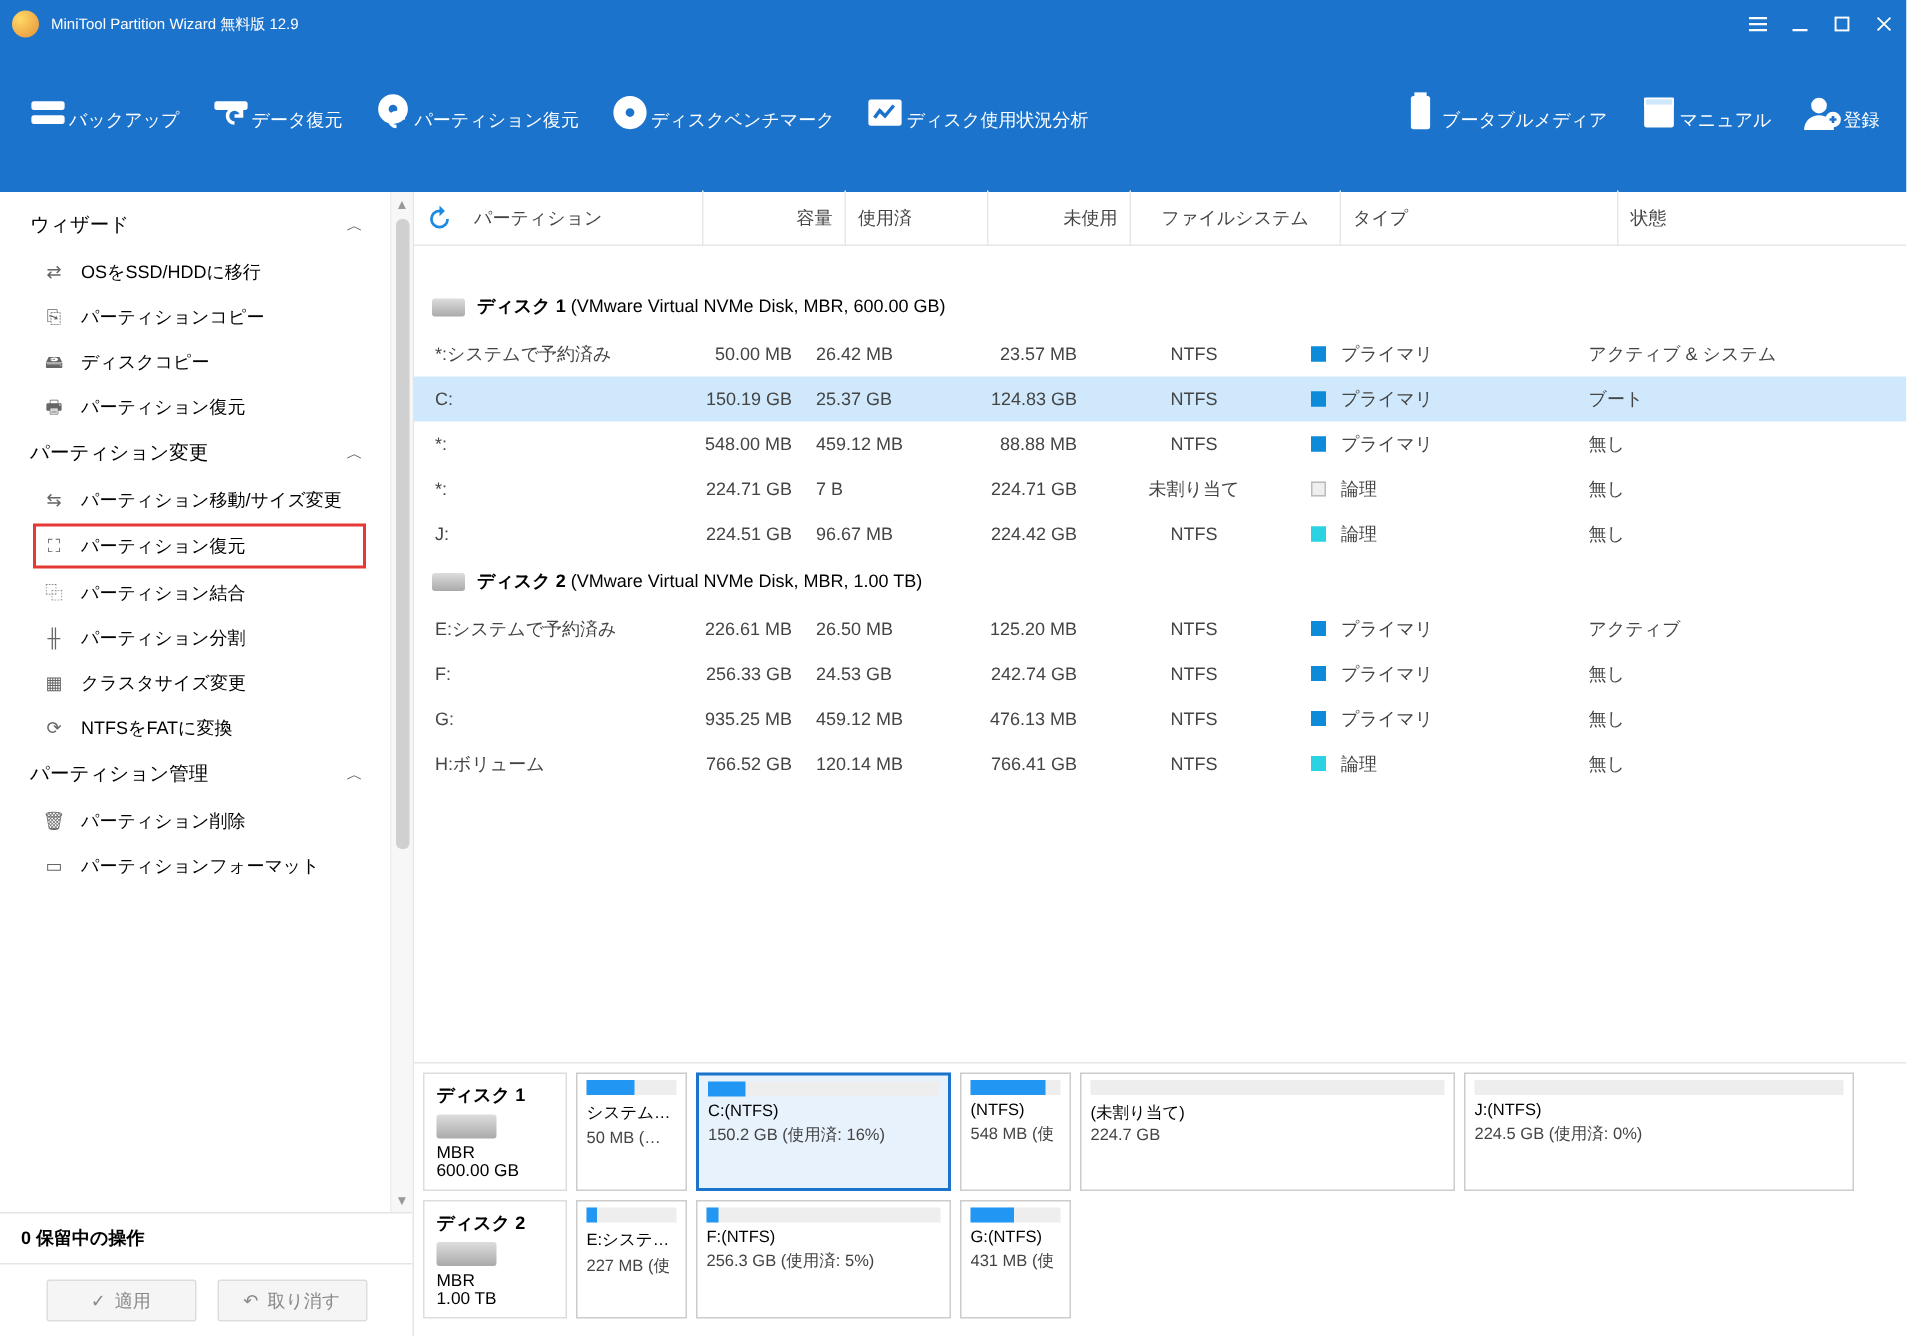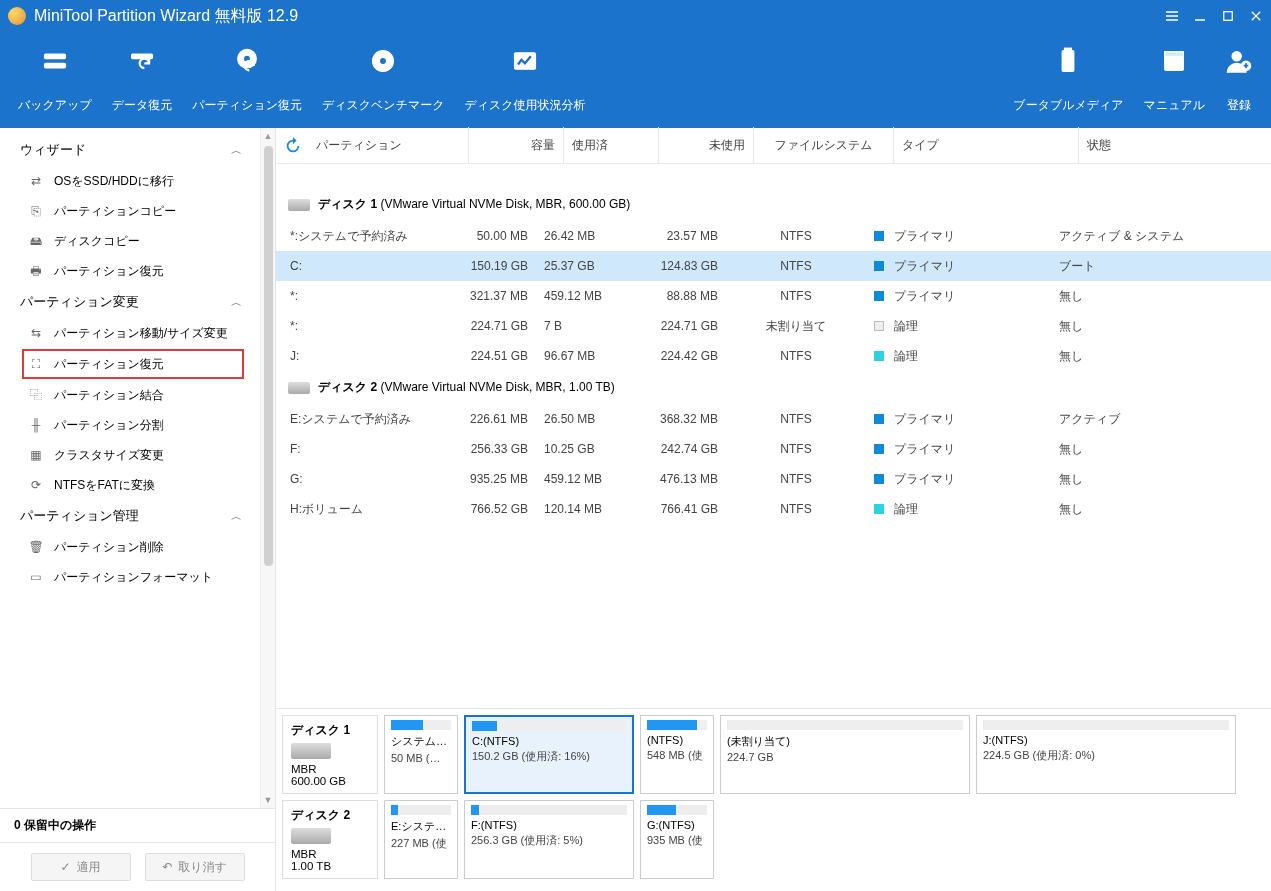--- a/index.html
+++ b/index.html
@@ -1,23 +1,23 @@
 <!DOCTYPE html>
 <html><head>
 <meta charset="utf-8">
 <style>
 * { box-sizing: border-box; margin: 0; padding: 0; font-family: "Meiryo UI", "Segoe UI", sans-serif; }
 body { width: 1271px; height: 891px; background: #fff; overflow: hidden; font-size: 12px; }
 .titlebar { height: 32px; background: #1b73cc; color: #fff; display: flex; align-items: center; padding: 0 8px; }
 .titlebar .app-icon { width: 18px; height: 18px; margin-right: 8px; background: radial-gradient(circle at 30% 30%, #ffd966, #e69138); border-radius: 50%; }
-.titlebar .title { font-size: 16px; flex: 1; }
+.titlebar .title { font-size: 10px; flex: 1; }
 .titlebar .win-controls { display: flex; gap: 14px; align-items: center; }
 .titlebar .wc { width: 14px; height: 14px; display: flex; align-items: center; justify-content: center; cursor: pointer; }
 .toolbar { height: 96px; background: #1b73cc; display: flex; padding: 0 8px; }
-.tbtn { display: flex; flex-direction: column; align-items: center; justify-content: center; color: #fff; font-size: 12px; padding: 12px 10px; cursor: pointer; text-align: center; gap: 12px; }
+.tbtn { display: flex; flex-direction: row; align-items: center; justify-content: center; color: #fff; font-size: 12px; padding: 12px 10px; cursor: pointer; text-align: center; }
 .tbtn .ic { width: 28px; height: 28px; margin-bottom: 10px; display: flex; align-items: center; justify-content: center; }
 .tbtn .ic svg { width: 28px; height: 28px; fill: #fff; stroke: #fff; }
 .spacer { flex: 1; }
 .content { display: flex; height: 763px; }
 .sidebar { width: 276px; background: #fff; border-right: 1px solid #e5e5e5; display: flex; flex-direction: column; }
 .tab-row { height: 30px; display: flex; background: #f0f0f0; }
 .tab { background: #fff; padding: 7px 16px; font-size: 13px; border-top: 0; font-weight: 500; }
 .scroll-area { flex: 1; overflow: hidden; position: relative; display: flex; }
 .panel-body { flex: 1; padding: 6px 0 0 0; }
 .scrollbar { width: 15px; background: #f7f7f7; display: flex; flex-direction: column; align-items: center; border-left: 1px solid #eee; }
@@ -297,21 +297,21 @@
           <div class="col c-part" style="border:0">C:</div>
           <div class="col c-cap" style="border:0">150.19 GB</div>
           <div class="col c-used" style="border:0">25.37 GB</div>
           <div class="col c-free" style="border:0">124.83 GB</div>
           <div class="col c-fs" style="border:0">NTFS</div>
           <div class="col c-type" style="border:0"><span class="sq blue"></span>プライマリ</div>
           <div class="col c-stat" style="border:0">ブート</div>
         </div>
         <div class="prow">
           <div class="col c-part" style="border:0">*:</div>
-          <div class="col c-cap" style="border:0">321.37 MB</div>
+          <div class="col c-cap" style="border:0">548.00 MB</div>
           <div class="col c-used" style="border:0">459.12 MB</div>
           <div class="col c-free" style="border:0">88.88 MB</div>
           <div class="col c-fs" style="border:0">NTFS</div>
           <div class="col c-type" style="border:0"><span class="sq blue"></span>プライマリ</div>
           <div class="col c-stat" style="border:0">無し</div>
         </div>
         <div class="prow">
           <div class="col c-part" style="border:0">*:</div>
           <div class="col c-cap" style="border:0">224.71 GB</div>
           <div class="col c-used" style="border:0">7 B</div>
@@ -330,29 +330,29 @@
           <div class="col c-stat" style="border:0">無し</div>
         </div>
         <div class="disk-row">
           <div class="disk-ico"></div>
           <div class="disk-title"><b>ディスク 2</b> (VMware Virtual NVMe Disk, MBR, 1.00 TB)</div>
         </div>
         <div class="prow">
           <div class="col c-part" style="border:0">E:システムで予約済み</div>
           <div class="col c-cap" style="border:0">226.61 MB</div>
           <div class="col c-used" style="border:0">26.50 MB</div>
-          <div class="col c-free" style="border:0">368.32 MB</div>
+          <div class="col c-free" style="border:0">125.20 MB</div>
           <div class="col c-fs" style="border:0">NTFS</div>
           <div class="col c-type" style="border:0"><span class="sq blue"></span>プライマリ</div>
           <div class="col c-stat" style="border:0">アクティブ</div>
         </div>
         <div class="prow">
           <div class="col c-part" style="border:0">F:</div>
           <div class="col c-cap" style="border:0">256.33 GB</div>
-          <div class="col c-used" style="border:0">10.25 GB</div>
+          <div class="col c-used" style="border:0">24.53 GB</div>
           <div class="col c-free" style="border:0">242.74 GB</div>
           <div class="col c-fs" style="border:0">NTFS</div>
           <div class="col c-type" style="border:0"><span class="sq blue"></span>プライマリ</div>
           <div class="col c-stat" style="border:0">無し</div>
         </div>
         <div class="prow">
           <div class="col c-part" style="border:0">G:</div>
           <div class="col c-cap" style="border:0">935.25 MB</div>
           <div class="col c-used" style="border:0">459.12 MB</div>
           <div class="col c-free" style="border:0">476.13 MB</div>
@@ -433,18 +433,18 @@
               <div class="fill" style="width:5%"></div>
             </div>
             <div class="l1">F:(NTFS)</div>
             <div class="l2">256.3 GB (使用済: 5%)</div>
           </div>
           <div class="pbox" style="width:74px">
             <div class="pbar">
               <div class="fill" style="width:49%"></div>
             </div>
             <div class="l1">G:(NTFS)</div>
-            <div class="l2">935 MB (使</div>
+            <div class="l2">431 MB (使</div>
           </div>
         </div>
       </div>
   </div>
 </div>
 
 </body></html>

